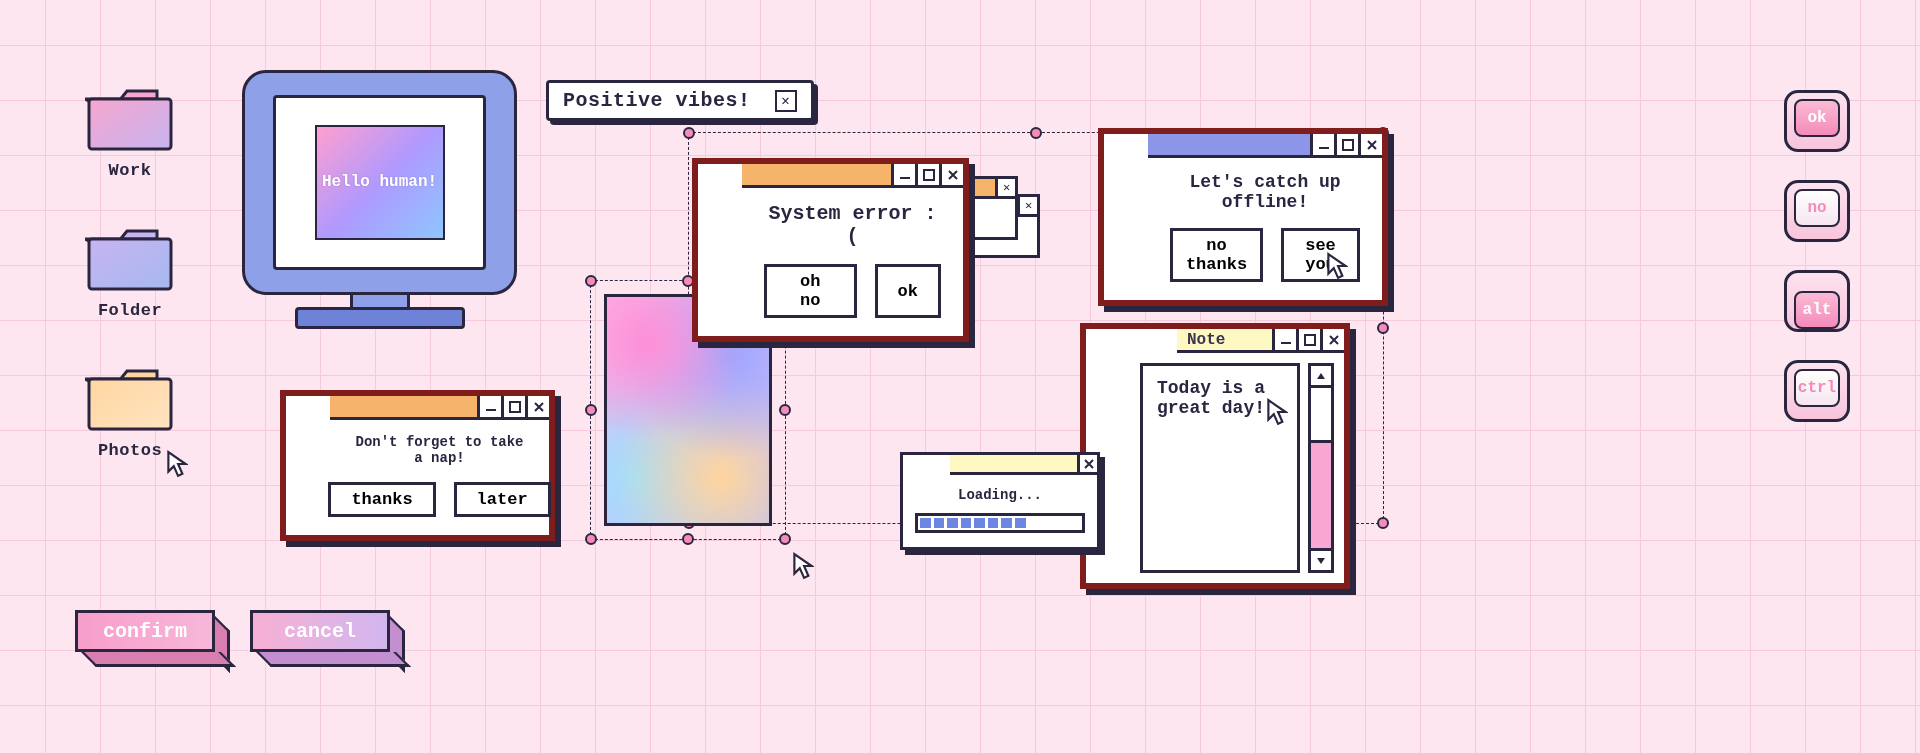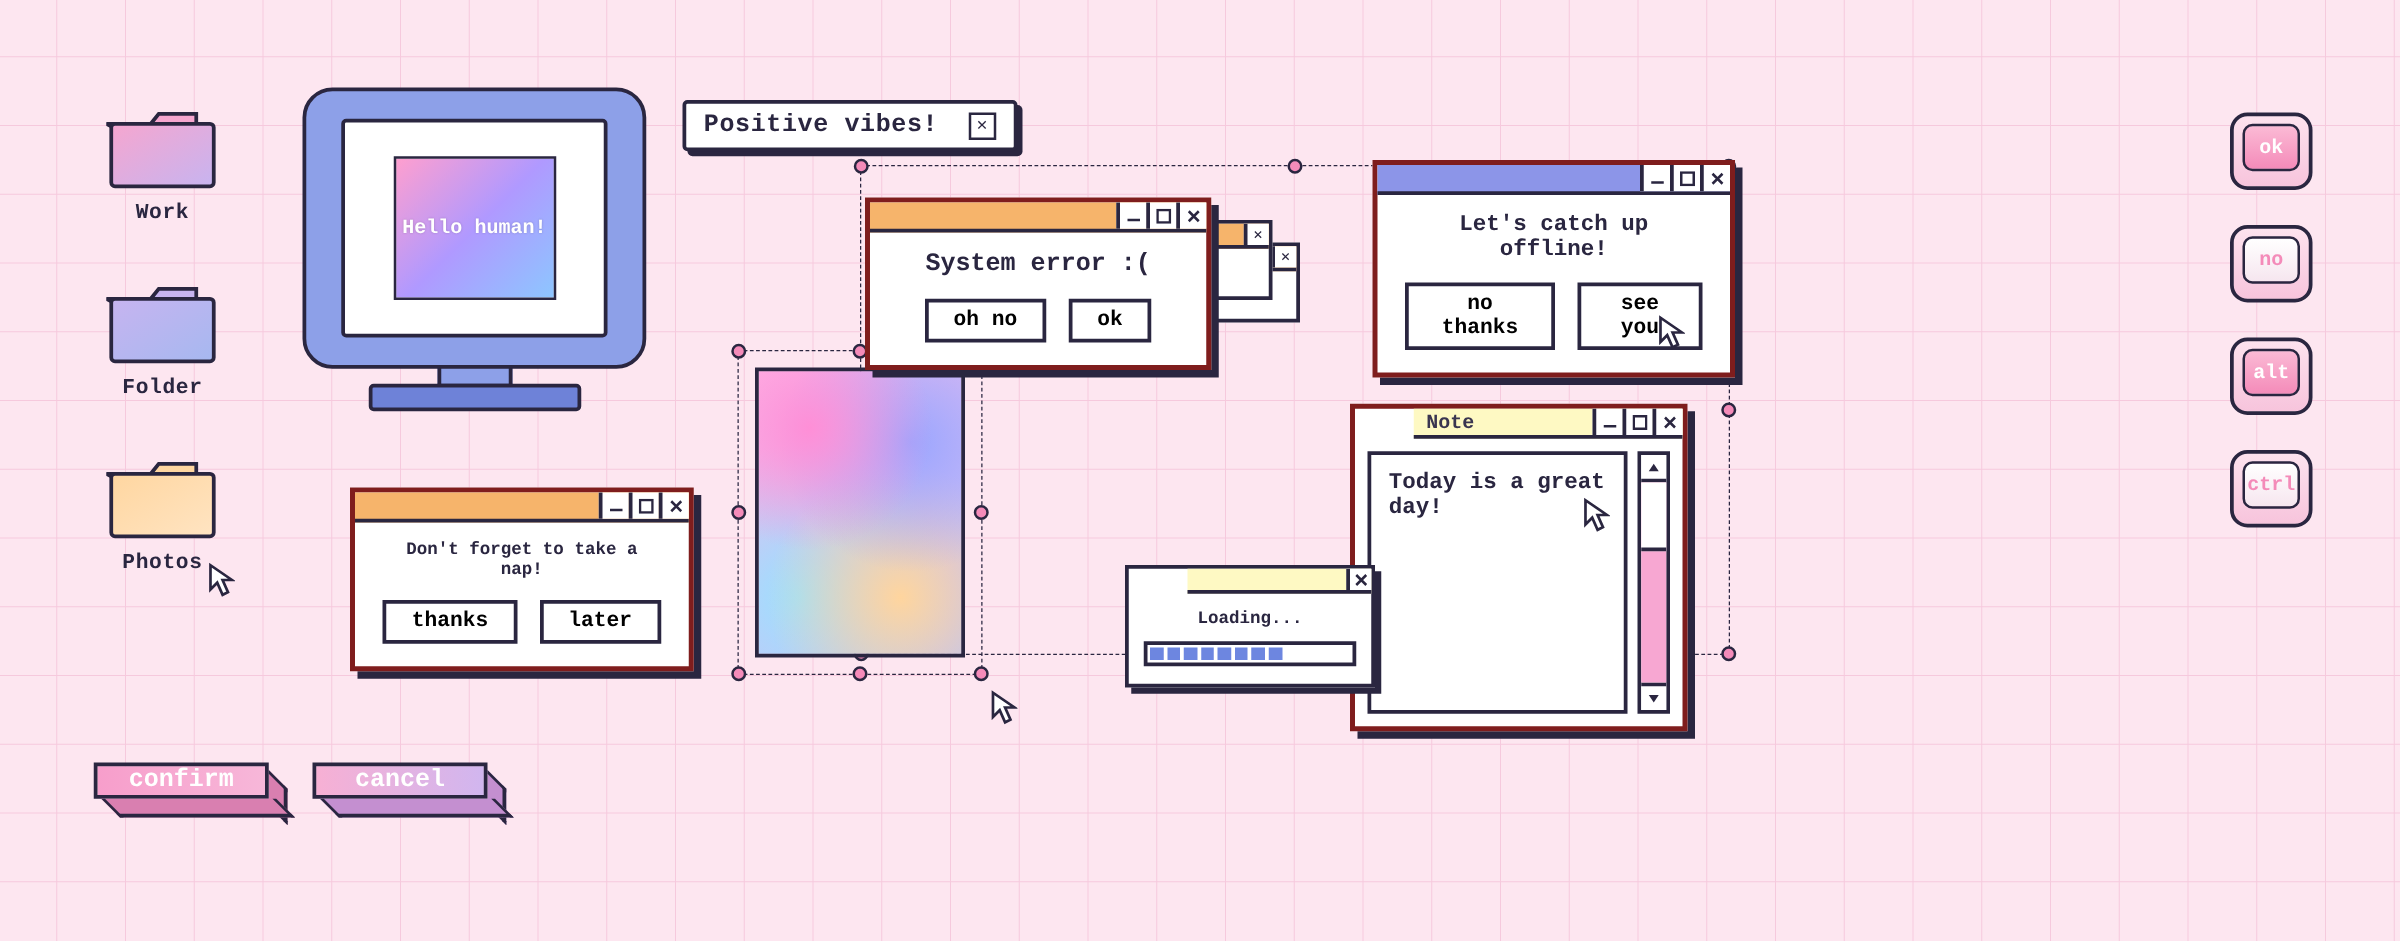--- a/index.html
+++ b/index.html
@@ -32,21 +32,21 @@
   .crt-inner span { color:#fff; font-weight:700; font-size:16px; line-height:1.3; text-shadow:0 0 2px rgba(0,0,0,.2); }
   .crt-neck { width:60px; height:18px; background:#8da0e8; border:3px solid #2a2640; border-top:none; margin:-3px auto 0; }
   .crt-base { width:170px; height:22px; background:#6e82d8; border:3px solid #2a2640; border-radius:4px; margin:-3px auto 0; }
 
   
   .pill { position:absolute; left:546px; top:80px; background:#fff; border:3px solid #2a2640; border-radius:4px; padding:6px 14px; display:flex; align-items:center; gap:24px; box-shadow:4px 4px 0 #2a2640; }
   .pill span { font-weight:700; font-size:20px; letter-spacing:.5px; }
   .pill-x { width:22px; height:22px; border:2px solid #2a2640; display:flex; align-items:center; justify-content:center; font-weight:900; font-size:14px; cursor:pointer; background:#fff; }
 
   
-  .win { position:absolute; background:#fff; border:4px solid #7f1d1d; box-shadow:6px 6px 0 #2a2640; }
+  .win { position:absolute; background:#fff; border:6px solid #7f1d1d; box-shadow:6px 6px 0 #2a2640;padding-left:44px; }
   .titlebar { height:24px; border-bottom:3px solid #2a2640; display:flex; justify-content:flex-end; align-items:stretch; }
   .titlebar.orange { background:#f6b46b; }
   .titlebar.purple { background:#8c95e8; }
   .titlebar.pink   { background:#fef9c3;margin-left:47px; }
   .titlebar .t-label { flex:1; font-weight:700; font-size:16px; padding:2px 10px; color:#3a3550; }
   .tbtn { width:24px; border-left:3px solid #2a2640; background:#fff; display:flex; align-items:center; justify-content:center; cursor:pointer; }
   .tbtn svg { display:block; }
   .win-body { padding:14px 22px 18px; }
   .win-msg { font-weight:700; font-size:20px; text-align:center; }
   .btn-row { display:flex; gap:18px; justify-content:center; margin-top:16px; }
@@ -76,21 +76,21 @@
   .note-body { display:flex; height:230px; }
   .note-text { flex:1; border:3px solid #2a2640; margin:10px 0 10px 10px; padding:12px 14px; position:relative; }
   .note-text span { font-weight:700; font-size:18px; }
   .note-scroll { width:26px; margin:10px 10px 10px 8px; border:3px solid #2a2640; display:flex; flex-direction:column; }
   .note-scroll .arrow { height:22px; border-bottom:3px solid #2a2640; display:flex; align-items:center; justify-content:center; background:#fff; cursor:pointer; }
   .note-scroll .arrow.bot { border-bottom:none; border-top:3px solid #2a2640; }
   .note-scroll .track { flex:1; background:#f7a7d2; position:relative; }
   .note-scroll .thumb { position:absolute; left:0; right:0; top:0; height:55px; background:#fff; border-bottom:3px solid #2a2640; cursor:pointer; }
 
   
-  .bigbtn { position:absolute; width:140px; height:29px; cursor:pointer; color:#fff; font-weight:700; font-size:20px; font-family:inherit; border:none; background:none;text-align:right; }
+  .bigbtn { position:absolute; width:140px; height:42px; cursor:pointer; color:#fff; font-weight:700; font-size:20px; font-family:inherit; border:none; background:none;text-align:right; }
   .bigbtn .face { position:absolute; inset:0; border:3px solid #2a2640; display:flex; align-items:center; justify-content:center; background:linear-gradient(90deg, var(--c1), var(--c2)); }
   .bigbtn::after { content:""; position:absolute; left:6px; right:-6px; top:100%; height:12px; background:var(--c3); border:3px solid #2a2640; border-top:none; transform:skewX(45deg); transform-origin:top; }
   .bigbtn::before { content:""; position:absolute; top:6px; bottom:-6px; left:100%; width:12px; background:var(--c3); border:3px solid #2a2640; border-left:none; transform:skewY(45deg); transform-origin:left; }
 
   
   .key { position:absolute; width:66px; height:62px; border:3px solid #2a2640; border-radius:14px; background:linear-gradient(180deg,#fde2ee,#f7c4dc); display:flex; align-items:flex-start; justify-content:center; cursor:pointer; }
   .key .cap { margin-top:6px; width:46px; height:38px; border:2px solid #2a2640; border-radius:8px; background:linear-gradient(180deg,#fbbad5,#f48bb9); display:flex; align-items:center; justify-content:center; color:#fff; font-weight:700; font-size:16px; }
   .key.light .cap { background:linear-gradient(180deg,#fff,#f6e6ef); color:#f48bb9; }
 
   
@@ -354,21 +354,21 @@
   <button class="bigbtn" style="left:250px; top:610px; --c1:#f7b0d4; --c2:#d1b6ef; --c3:#c48fd0;">
     <span class="face">cancel</span>
   </button>
 
   <div class="key" style="left:1784px; top:90px;">
     <div class="cap">ok</div>
   </div>
   <div class="key light" style="left:1784px; top:180px;">
     <div class="cap">no</div>
   </div>
-  <div class="key" style="left:1784px; top:270px;">
+  <div class="key" style="left:1784px; top:270px;align-items:flex-end;">
     <div class="cap">alt</div>
   </div>
   <div class="key light" style="left:1784px; top:360px;">
     <div class="cap">ctrl</div>
   </div>
 
   <svg class="cursor" style="left:166px; top:450px;" viewBox="0 0 20 26">
       <path d="M2 2 L2 20 L7 15 L11 24 L15 22 L11 13 L18 13 Z" fill="#fff" stroke="#2a2640" stroke-width="2"></path>
     </svg>
   <svg class="cursor" style="left:792px; top:552px;" viewBox="0 0 20 26">

